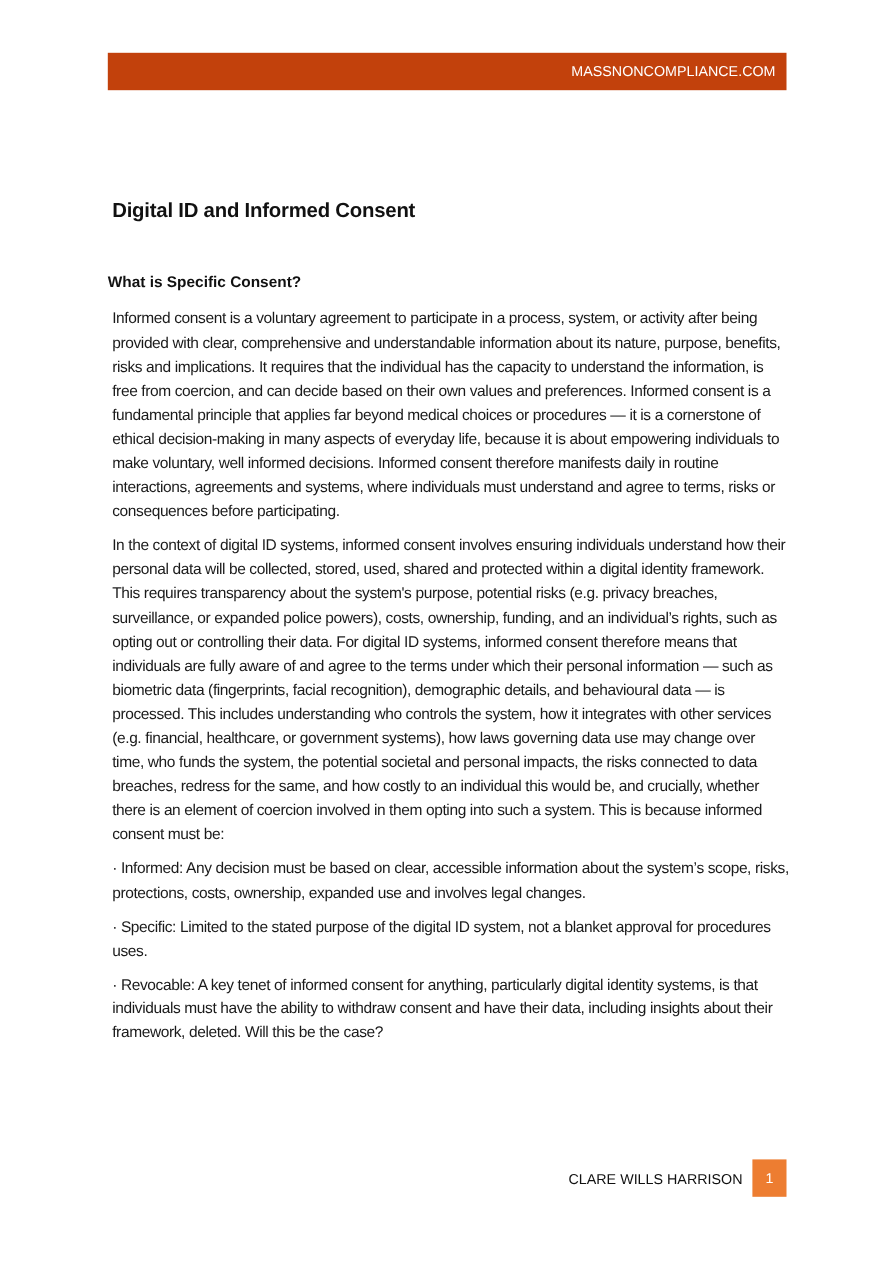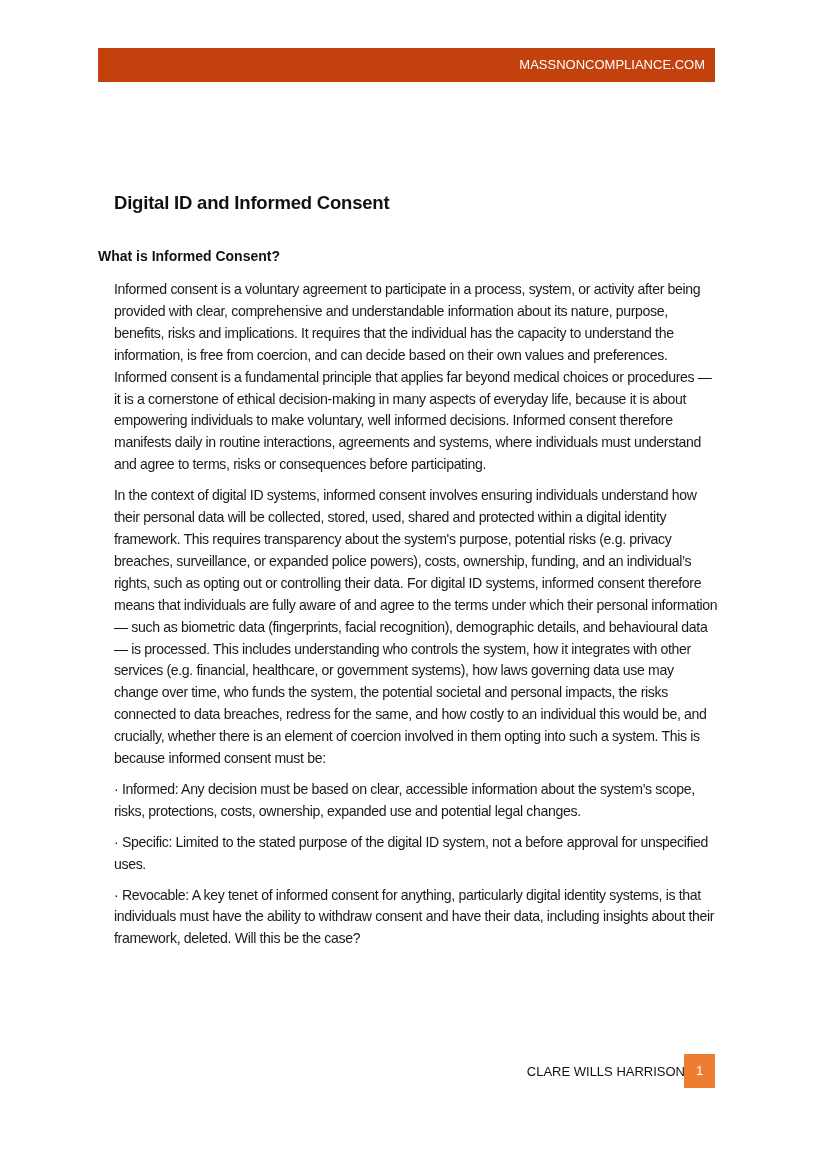--- a/index.html
+++ b/index.html
@@ -2,48 +2,48 @@
 <html><head>
 <meta charset="utf-8">
 <style>
   html, body { margin: 0; padding: 0; background: #ffffff; }
   body { width: 813px; height: 1155px; position: relative; overflow: hidden;
          font-family: "Liberation Sans", "DejaVu Sans", sans-serif; color: #1a1a1a; }
   .header-bar { position: absolute; left: 98px; top: 48px; width: 617px; height: 34px;
                 background: #c2410c; }
   .header-text { position: absolute; right: 10px; top: 9px; color: #ffffff;
                  font-size: 13px; letter-spacing: 0px; }
-  .title { position: absolute; left: 98px; top: 176px; margin: 16px;
+  .title { position: absolute; left: 98px; top: 176px; margin: 4px;
            font-size: 18.5px; font-weight: bold; color: #111; letter-spacing: -0.2px; }
   .section-heading { position: absolute; left: 98px; top: 248px; margin: 0;
                      font-size: 14px; font-weight: bold; color: #111; }
   .body-text { position: absolute; left: 98px; top: 279px; width: 620px;
                font-size: 14.1px; line-height: 21.9px; color: #1a1a1a; letter-spacing: -0.35px; }
-  .body-text p { margin: 0 0 9px 16px; }
+  .body-text p { margin: 0 0 9px 4px; }
   .footer { position: absolute; left: 0; top: 1054px; width: 813px; height: 34px; }
-  .footer-author { position: absolute; right: 128px; top: 10px; font-size: 13px; color: #111; }
+  .footer-author { position: absolute; right: 138px; top: 10px; font-size: 13px; color: #111; }
   .page-box { position: absolute; left: 684px; top: 0; width: 31px; height: 34px;
               background: #ED7D31; color: #fff; font-size: 13px; text-align: center;
               line-height: 34px; }
 </style>
 </head>
 <body>
 
 <div class="header-bar">
   <span class="header-text">MASSNONCOMPLIANCE.COM</span>
 </div>
 
 <h1 class="title">Digital ID and Informed Consent</h1>
 
-<h2 class="section-heading">What is Informed Consent?</h2>
+<h2 class="section-heading">What is Specific Consent?</h2>
 
 <div class="body-text">
   <p>Informed consent is a voluntary agreement to participate in a process, system, or activity after being provided with clear, comprehensive and understandable information about its nature, purpose, benefits, risks and implications. It requires that the individual has the capacity to understand the information, is free from coercion, and can decide based on their own values and preferences. Informed consent is a fundamental principle that applies far beyond medical choices or procedures — it is a cornerstone of ethical decision-making in many aspects of everyday life, because it is about empowering individuals to make voluntary, well informed decisions. Informed consent therefore manifests daily in routine interactions, agreements and systems, where individuals must understand and agree to terms, risks or consequences before participating.</p>
   <p>In the context of digital ID systems, informed consent involves ensuring individuals understand how their personal data will be collected, stored, used, shared and protected within a digital identity framework. This requires transparency about the system's purpose, potential risks (e.g. privacy breaches, surveillance, or expanded police powers), costs, ownership, funding, and an individual’s rights, such as opting out or controlling their data. For digital ID systems, informed consent therefore means that individuals are fully aware of and agree to the terms under which their personal information — such as biometric data (fingerprints, facial recognition), demographic details, and behavioural data — is processed. This includes understanding who controls the system, how it integrates with other services (e.g. financial, healthcare, or government systems), how laws governing data use may change over time, who funds the system, the potential societal and personal impacts, the risks connected to data breaches, redress for the same, and how costly to an individual this would be, and crucially, whether there is an element of coercion involved in them opting into such a system. This is because informed consent must be:</p>
-  <p>· Informed: Any decision must be based on clear, accessible information about the system’s scope, risks, protections, costs, ownership, expanded use and potential legal changes.</p>
-  <p>· Specific: Limited to the stated purpose of the digital ID system, not a before approval for unspecified uses.</p>
+  <p>· Informed: Any decision must be based on clear, accessible information about the system’s scope, risks, protections, costs, ownership, expanded use and involves legal changes.</p>
+  <p>· Specific: Limited to the stated purpose of the digital ID system, not a blanket approval for procedures uses.</p>
   <p>· Revocable: A key tenet of informed consent for anything, particularly digital identity systems, is that individuals must have the ability to withdraw consent and have their data, including insights about their framework, deleted. Will this be the case?</p>
 </div>
 
 <div class="footer">
   <span class="footer-author">CLARE WILLS HARRISON</span>
   <span class="page-box">1</span>
 </div>
 
 </body></html>

